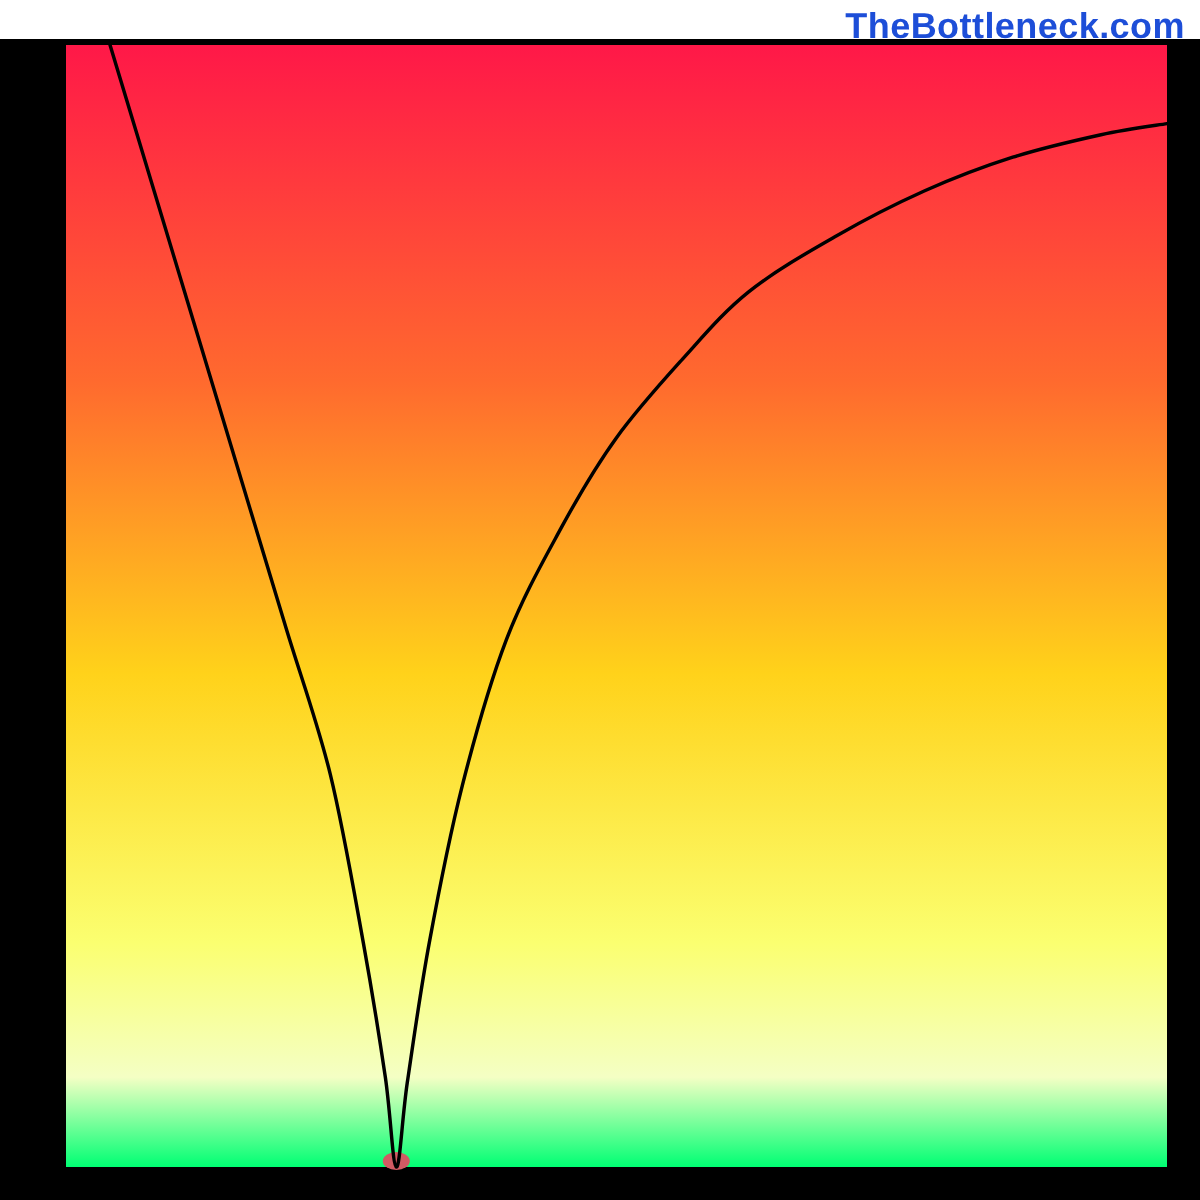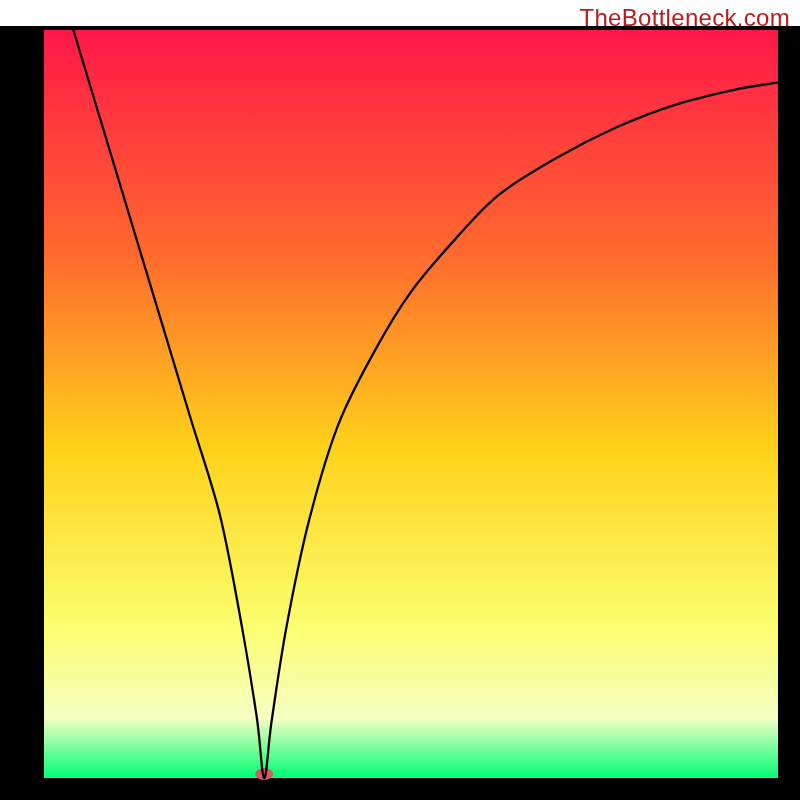--- a/index.html
+++ b/index.html
@@ -14,23 +14,23 @@
   .frame {
     position: relative;
     width: 800px;
     height: 800px;
     box-sizing: border-box;
   }
   .watermark {
     position: absolute;
     top: 4px;
     right: 10px;
-    color: #b91c1c;
+    color: #1d4ed8;
     font-size: 24px;
-    font-weight: 400;
+    font-weight: 700;
     letter-spacing: 0.3px;
     user-select: none;
     z-index: 10;
     margin-left: 19px;
   }
   svg {
     position: absolute;
     top: 0;
     left: 0;
   }

